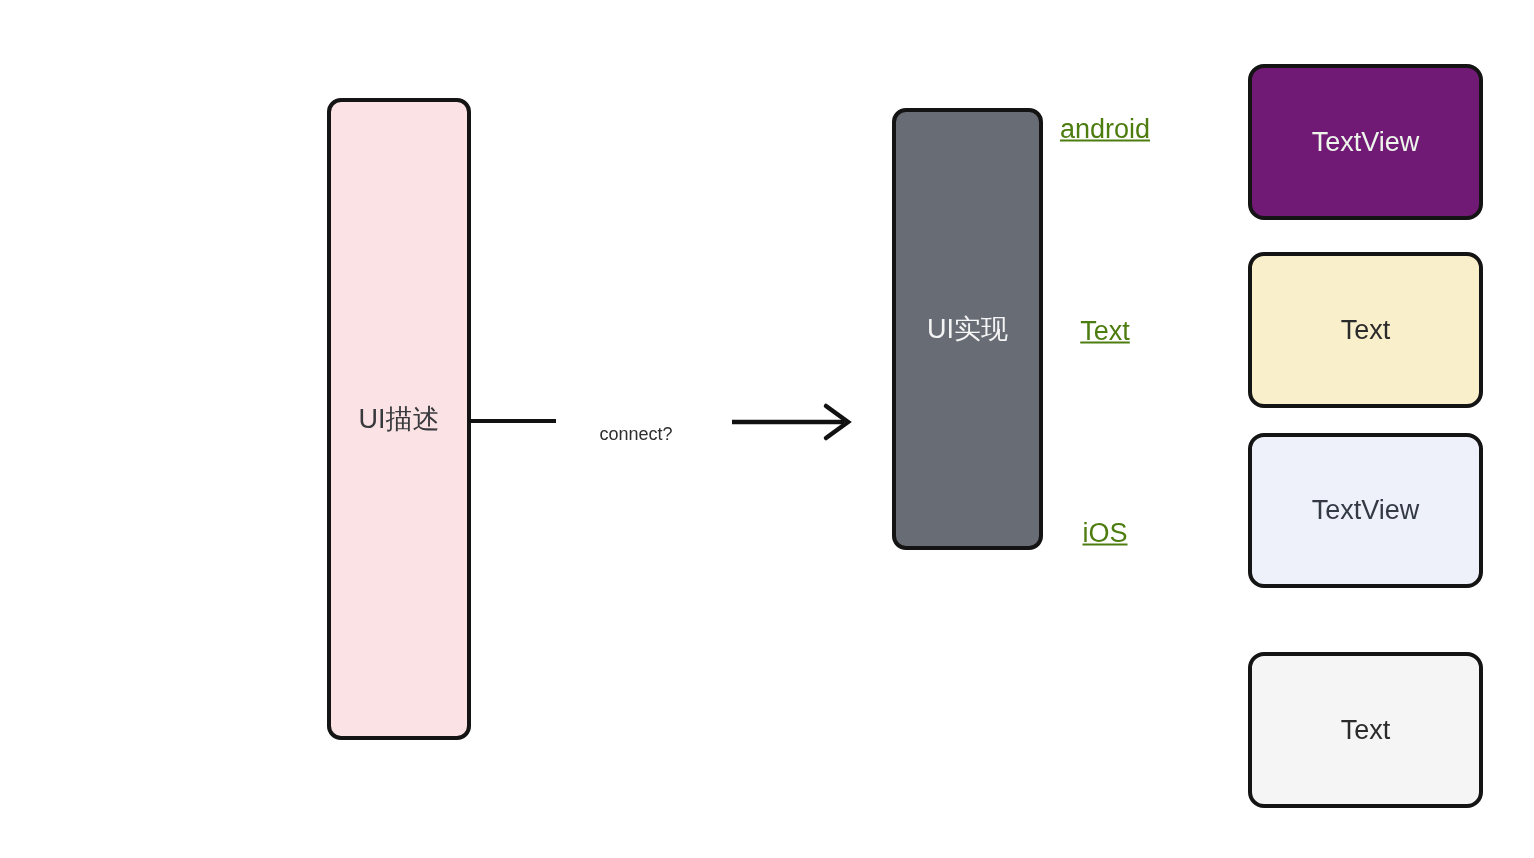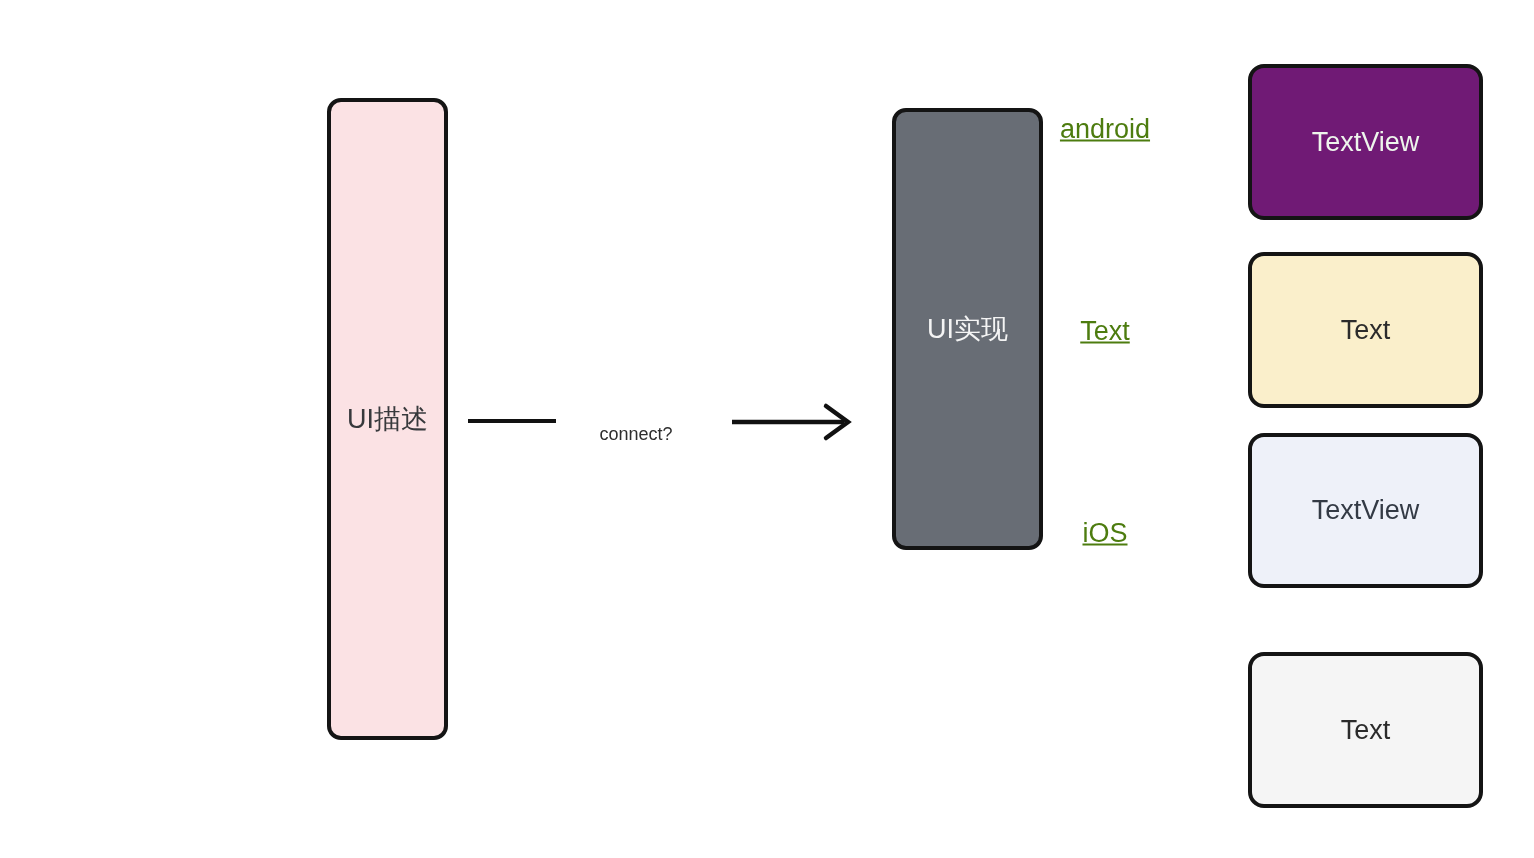--- a/index.html
+++ b/index.html
@@ -28,21 +28,21 @@
     font-size: 27px;
     white-space: nowrap;
   }
   .tall-node { border-radius: 14px; }
   .widget-node { border-radius: 16px; }
 
   
   .left-text { left: 48px; top: 443px; transform: translateY(-50%); }
 
   
-  .desc-box  { left: 327px; top: 98px;  width: 121px; height: 642px; }
+  .desc-box  { left: 327px; top: 98px;  width: 144px; height: 642px; }
 
   
   .impl-box  { left: 892px; top: 108px; width: 151px; height: 442px; }
 
   
   .conn-line {
     position: absolute;
     left: 468px; top: 419px;
     width: 88px; height: 4px;
     background: #111111;

